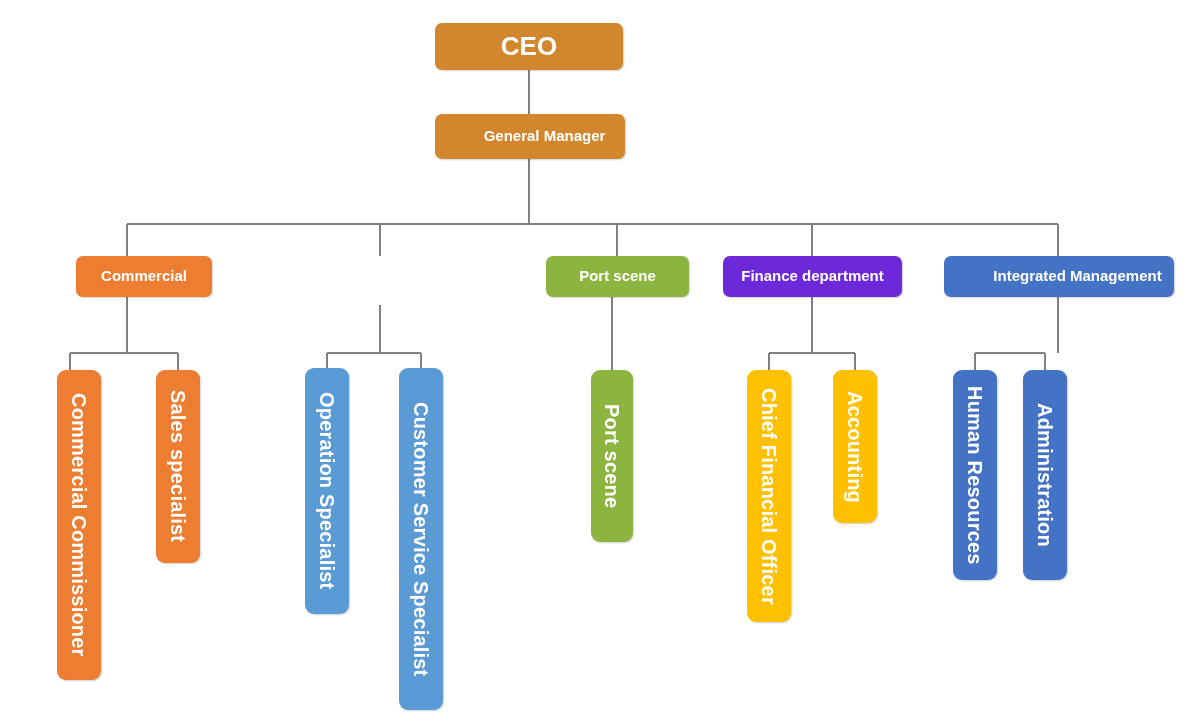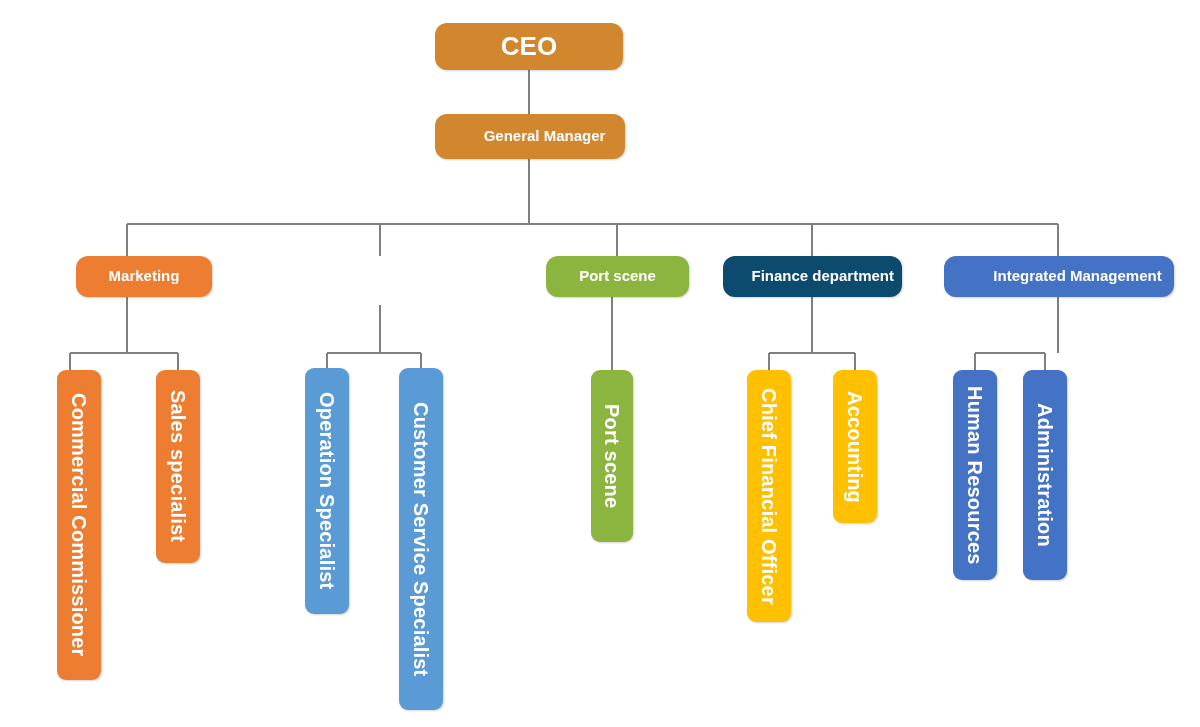--- a/index.html
+++ b/index.html
@@ -25,21 +25,21 @@
     position: absolute;
     left: 0;
     top: 0;
     width: 1200px;
     height: 727px;
     pointer-events: none;
   }
   .node {
     position: absolute;
     box-sizing: border-box;
-    border-radius: 12px;
+    border-radius: 7px;
     color: #ffffff;
     font-weight: bold;
     display: flex;
     align-items: center;
     justify-content: center;
     text-align: center;
     line-height: 1.12;
     box-shadow: 1px 1px 2px rgba(0,0,0,0.18);
     overflow: hidden;
   }
@@ -98,29 +98,29 @@
 
   <div class="node horizontal" style="left:435px; top:23px; width:188px; height:47px; background:#D2862E; font-size:26px;">
     <span>CEO</span>
   </div>
 
   <div class="node horizontal" style="left:435px; top:114px; width:190px; height:45px; background:#D2862E; font-size:15px;padding-left:37px;">
     <span>General Manager</span>
   </div>
 
   <div class="node horizontal" style="left:76px; top:256px; width:136px; height:41px; background:#ED7D31; font-size:15px;">
-    <span>Marketing</span>
+    <span>Commercial</span>
   </div>
 
 
   <div class="node horizontal" style="left:546px; top:256px; width:143px; height:41px; background:#8CB53F; font-size:15px;">
     <span>Port scene</span>
   </div>
 
-  <div class="node horizontal" style="left:723px; top:256px; width:179px; height:41px; background:#0c4a6e; font-size:15px;justify-content:flex-end;">
+  <div class="node horizontal" style="left:723px; top:256px; width:179px; height:41px; background:#6d28d9; font-size:15px;">
     <span>Finance department</span>
   </div>
 
   <div class="node horizontal" style="left:944px; top:256px; width:230px; height:41px; background:#4472C4; font-size:15px;padding-left:45px;">
     <span>Integrated Management</span>
   </div>
 
   <div class="node vertical" style="left:57px; top:370px; width:44px; height:310px; background:#ED7D31; font-size:20px;">
     <span class="vlabel">Commercial Commissioner</span>
   </div>

